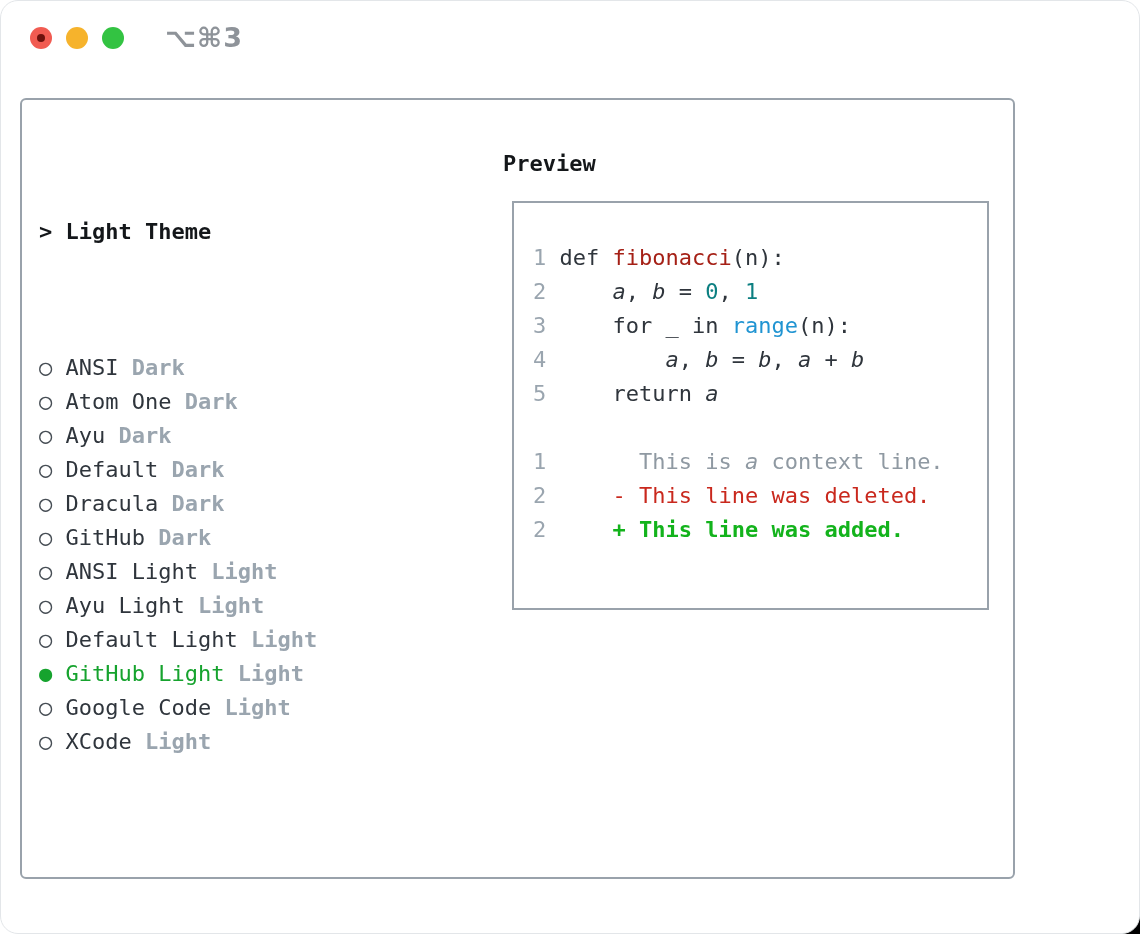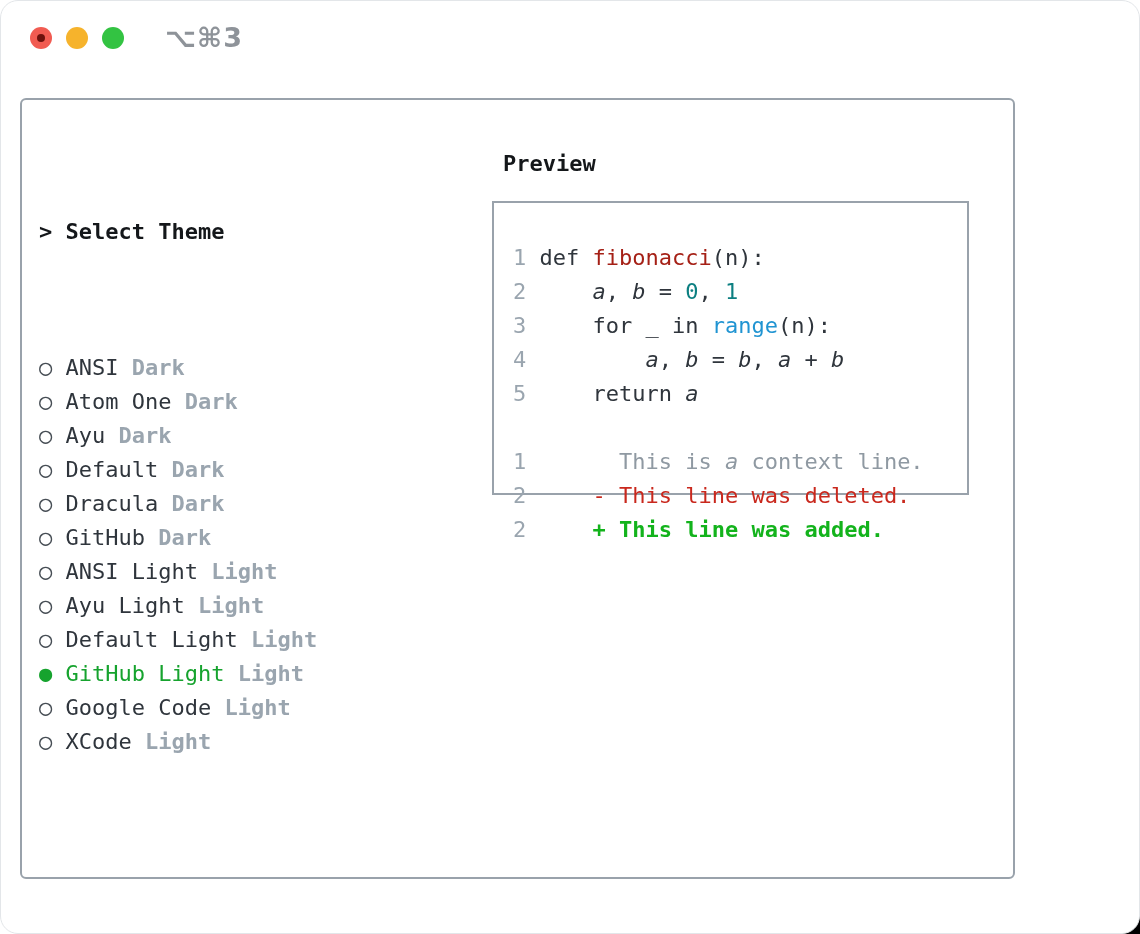--- a/index.html
+++ b/index.html
@@ -26,21 +26,21 @@
   .prompt{color:var(--text-black,#14171a);font-weight:700;}
   .hdr-label{color:var(--text-black,#14171a);font-weight:700;}
   .mark{color:#474e55;}
   .mark.sel{color:var(--accent-green,#16a32e);}
   .name{color:var(--text-dark,#2f353c);}
   .name.sel{color:var(--accent-green,#16a32e);text-align:right;}
   .suffix{color:var(--muted-gray,#9aa5af);font-weight:bold;}
 
   
   .preview-header{position:absolute;left:481px;top:47px;font-weight:700;color:var(--text-black,#14171a);}
-  .preview-box{position:absolute;left:470px;top:101px;width:477px;height:294px;border:2px solid var(--border-gray,#99a2ab);box-sizing:border-box;}
+  .preview-box{position:absolute;left:490px;top:101px;width:477px;height:409px;border:2px solid var(--border-gray,#99a2ab);box-sizing:border-box;}
   .code{position:absolute;left:19px;top:38px;}
   .code-line{height:34px;}
   .lineno{color:var(--muted-gray,#9aa5af);}
   .tok-plain{color:var(--text-dark,#2f353c);}
   .tok-func{color:var(--func-red,#a52016);}
   .tok-builtin{color:var(--builtin-blue,#2094d2);}
   .tok-num{color:var(--number-teal,#0c7f81);}
   .tok-var{color:var(--text-dark,#2f353c);font-style:italic;}
   .tok-ctx{color:var(--context-gray,#8f99a2);}
   .tok-ctx-i{color:var(--context-gray,#8f99a2);font-style:italic;}
@@ -57,21 +57,21 @@
     <div class="light light-close">
         <span class="dot"></span>
       </div>
     <div class="light light-min"></div>
     <div class="light light-zoom"></div>
     <div class="win-title">⌥⌘3</div>
 
     <div class="panel">
 
       <div class="left-col mono">
-        <div class="row"><span class="prompt">&gt;</span><span> </span><span class="hdr-label">Select Theme</span></div>
+        <div class="row"><span class="prompt">&gt;</span><span> </span><span class="hdr-label">Light Theme</span></div>
 
         <div id="theme-list"><div class="row"><span class="mark">○</span><span class="name"> ANSI </span><span class="suffix">Dark</span></div><div class="row"><span class="mark">○</span><span class="name"> Atom One </span><span class="suffix">Dark</span></div><div class="row"><span class="mark">○</span><span class="name"> Ayu </span><span class="suffix">Dark</span></div><div class="row"><span class="mark">○</span><span class="name"> Default </span><span class="suffix">Dark</span></div><div class="row"><span class="mark">○</span><span class="name"> Dracula </span><span class="suffix">Dark</span></div><div class="row"><span class="mark">○</span><span class="name"> GitHub </span><span class="suffix">Dark</span></div><div class="row"><span class="mark">○</span><span class="name"> ANSI Light </span><span class="suffix">Light</span></div><div class="row"><span class="mark">○</span><span class="name"> Ayu Light </span><span class="suffix">Light</span></div><div class="row"><span class="mark">○</span><span class="name"> Default Light </span><span class="suffix">Light</span></div><div class="row"><span class="mark sel">●</span><span class="name sel"> GitHub Light </span><span class="suffix">Light</span></div><div class="row"><span class="mark">○</span><span class="name"> Google Code </span><span class="suffix">Light</span></div><div class="row"><span class="mark">○</span><span class="name"> XCode </span><span class="suffix">Light</span></div></div>
 
         <div class="spacer"></div>
 
         
 
         
 
         

